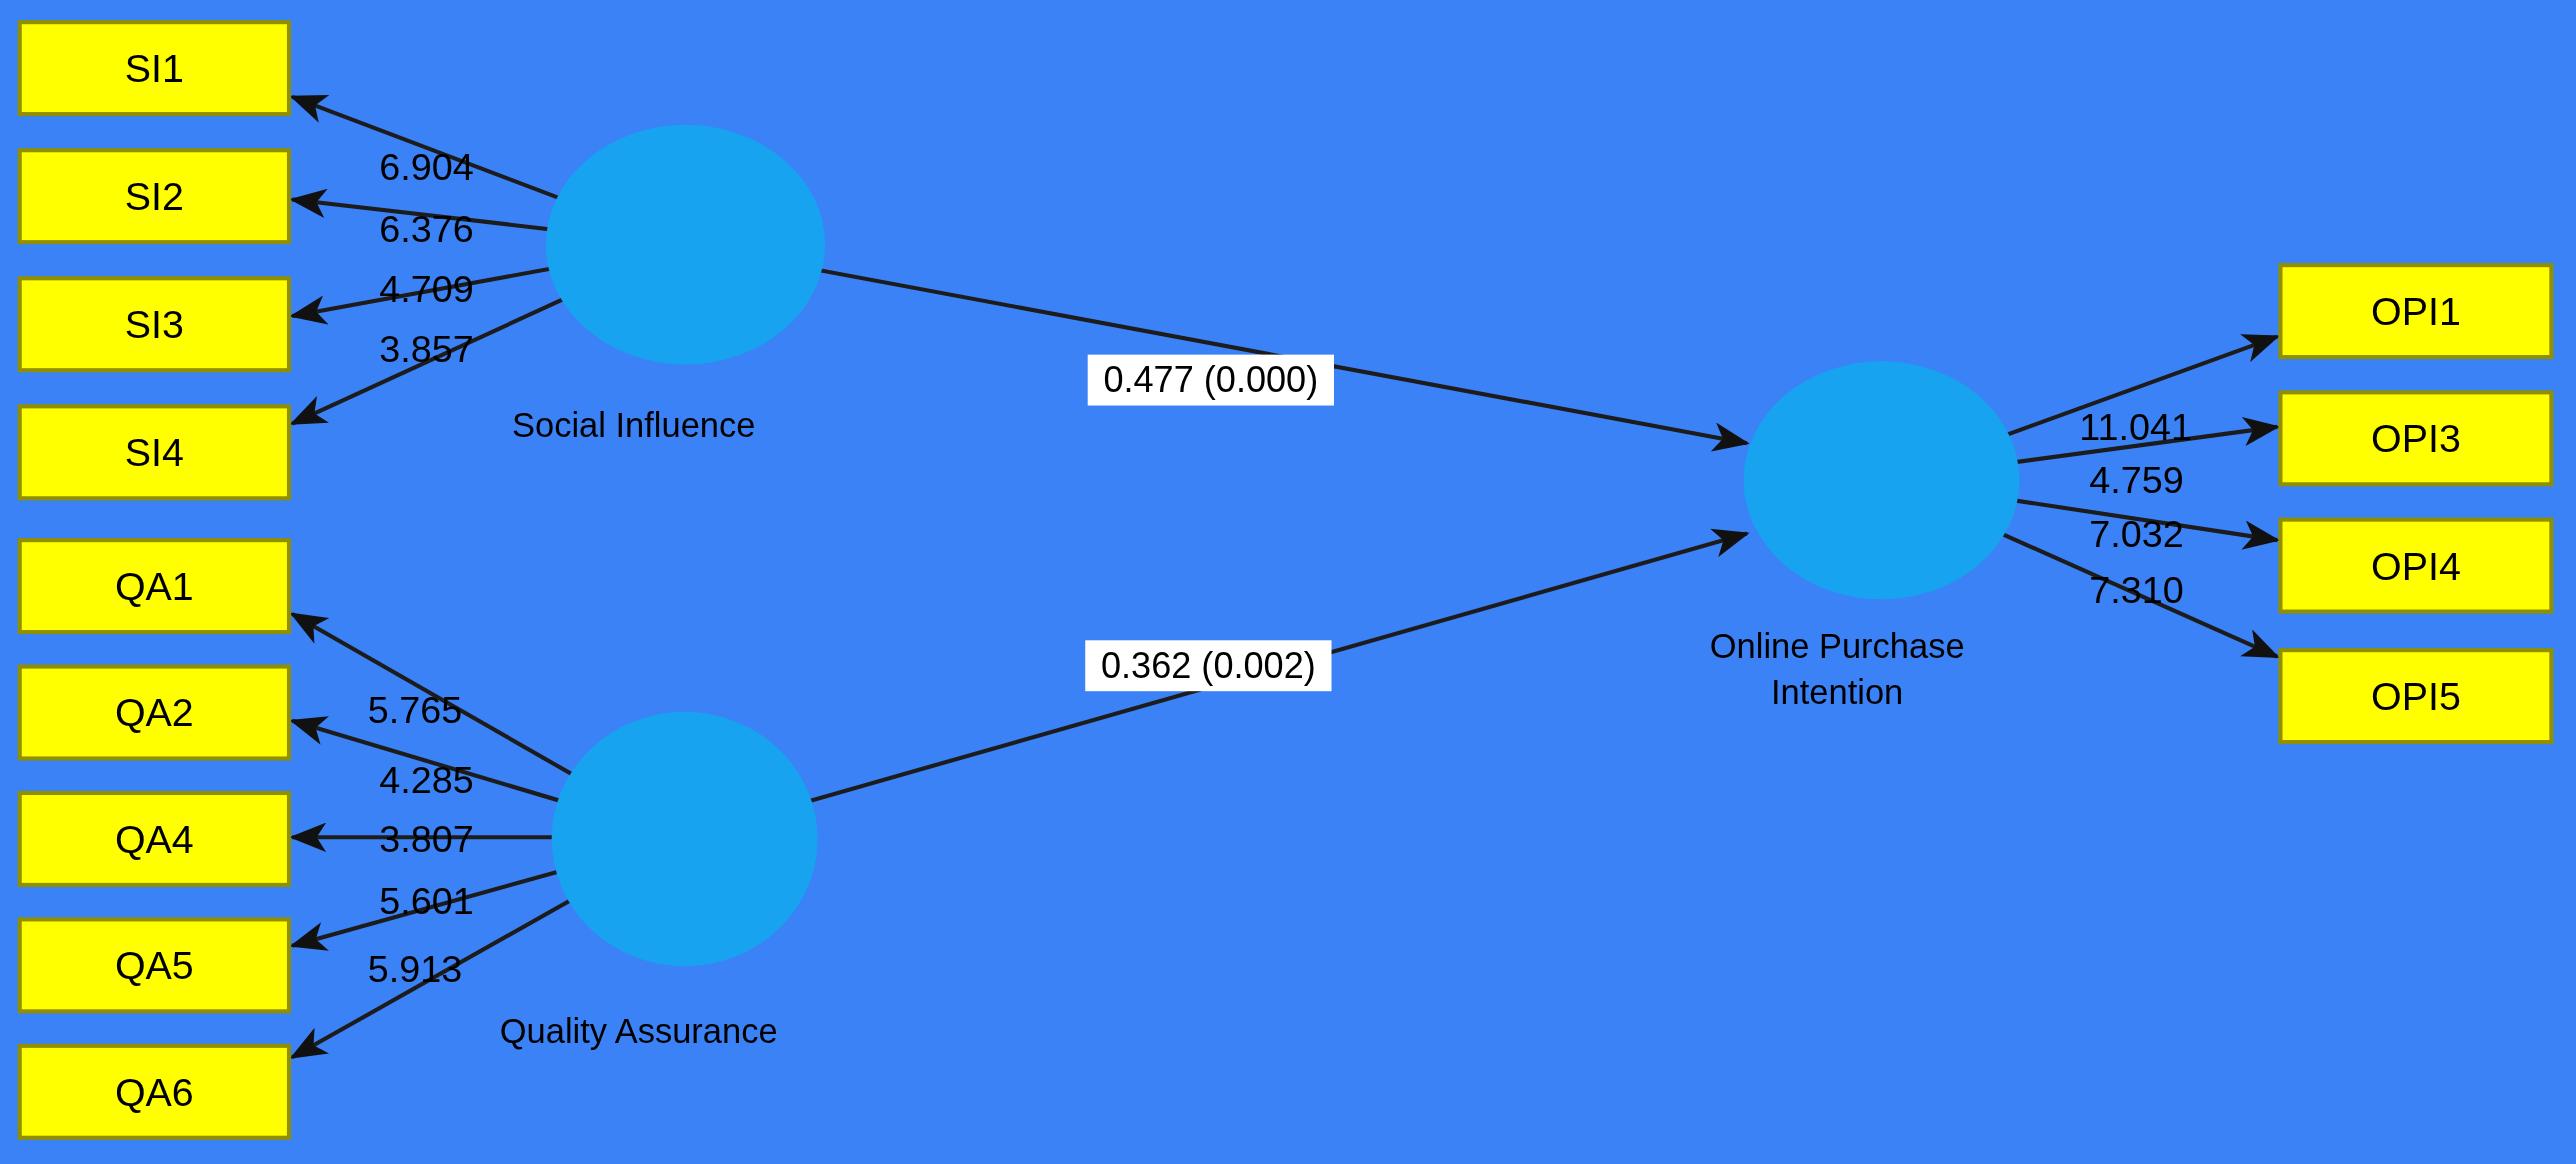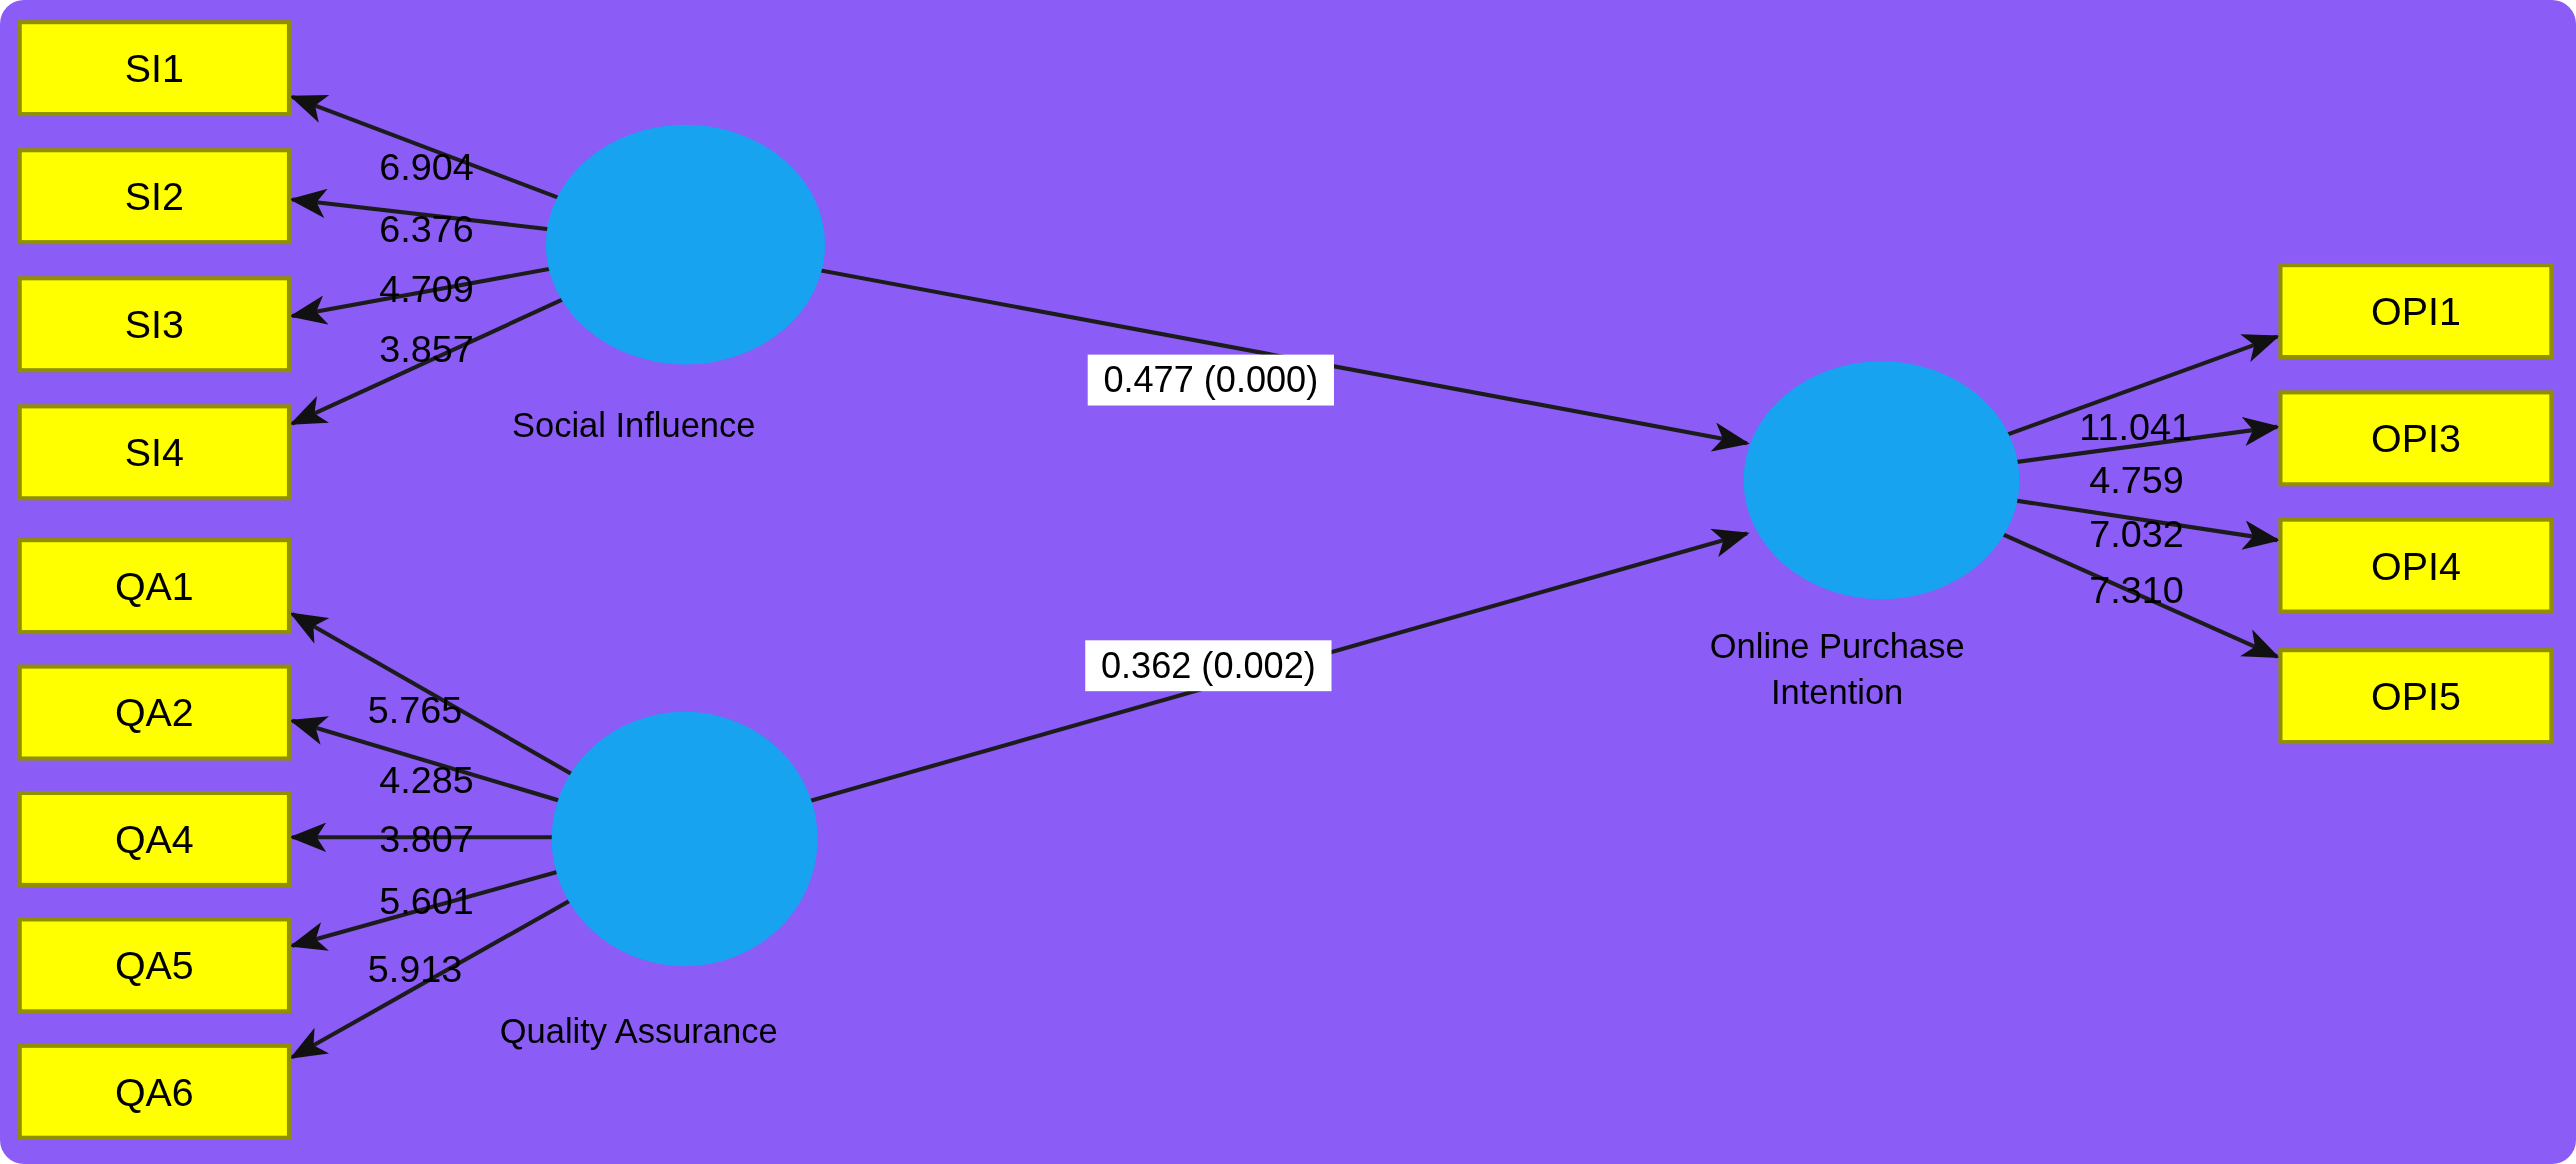--- a/index.html
+++ b/index.html
@@ -4,22 +4,21 @@
 <style>
   html, body {
     margin: 0;
     padding: 0;
     background: #ffffff;
   }
   .stage {
     width: 2576px;
     height: 1164px;
     max-width: 100%;
-    background: #8b5cf6;
-    border-radius: 24px;
+    background: #3b82f6;
   }
   svg { display: block; width: 100%; height: auto; }
 
   .edge {
     stroke: #1c1c1c;
     stroke-width: 5;
     fill: none;
   }
   .indicator-rect {
     fill: #ffff00;

